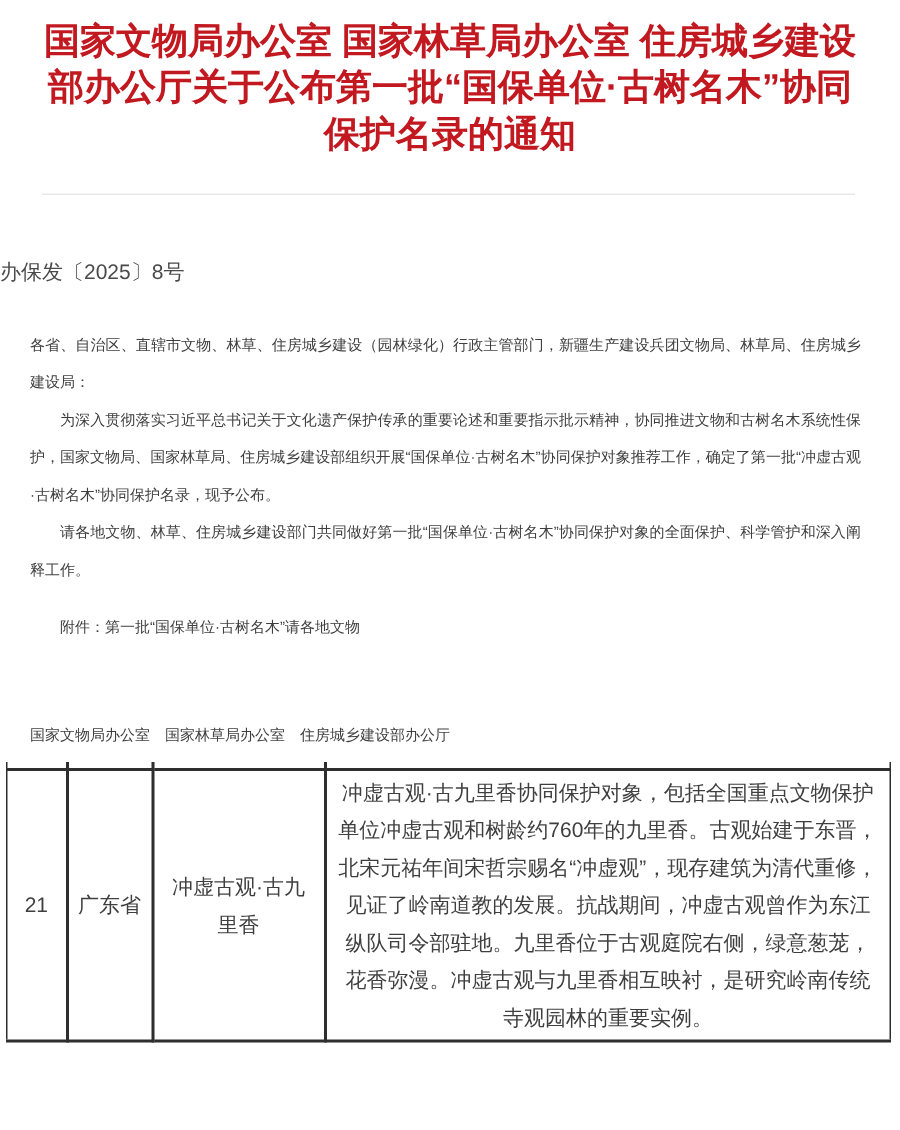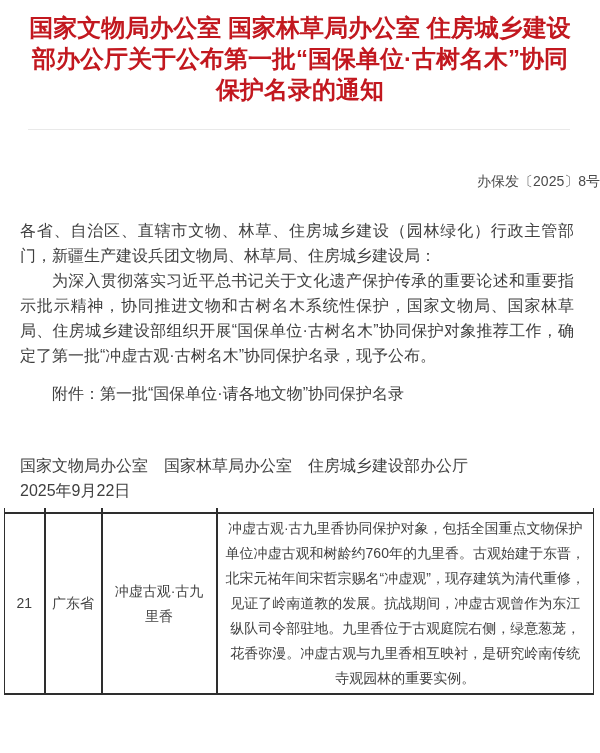--- a/index.html
+++ b/index.html
@@ -13,26 +13,26 @@
   .title {
     margin: 12px 22px 0 22px;
     font-size: 24px; line-height: 31px; font-weight: bold;
     text-align: center; color: #c2181f;
   }
   .divider {
     border: none; border-top: 1px solid #e9e9e9;
     margin: 24px 30px 0 28px; height: 0;
   }
   .doc-number {
-    margin-top: 39px; text-align: right;
+    margin-top: 39px; text-align: left;
     font-size: 14px; line-height: 25px; color: #4a4a4a;
   }
   .body-text {
     margin: 24px 26px 0 20px;
-    font-size: 16px; line-height: 25px; text-align: justify; color: #3f3f3f;
+    font-size: 10px; line-height: 25px; text-align: justify; color: #3f3f3f;
   }
   .body-text p { margin: 0; }
   .indent { text-indent: 2em; }
   .attachment { margin-top: 13px !important; }
   .sign-block { margin-top: 47px; }
   .sign-block div { line-height: 25px; }
 
   table.list-table {
     border-collapse: collapse; table-layout: fixed;
     width: 589px; margin: 5px 0 0 4px;
@@ -60,25 +60,25 @@
 
   <h1 class="title">国家文物局办公室 国家林草局办公室 住房城乡建设部办公厅关于公布第一批“国保单位·古树名木”协同保护名录的通知</h1>
 
   <hr class="divider">
 
   <div class="doc-number">办保发〔2025〕8号</div>
 
   <div class="body-text">
     <p class="salutation">各省、自治区、直辖市文物、林草、住房城乡建设（园林绿化）行政主管部门，新疆生产建设兵团文物局、林草局、住房城乡建设局：</p>
     <p class="indent">为深入贯彻落实习近平总书记关于文化遗产保护传承的重要论述和重要指示批示精神，协同推进文物和古树名木系统性保护，国家文物局、国家林草局、住房城乡建设部组织开展“国保单位·古树名木”协同保护对象推荐工作，确定了第一批“冲虚古观·古树名木”协同保护名录，现予公布。</p>
-    <p class="indent attachment">附件：第一批“国保单位·请各地文物”协同保护名录</p>
+    <p class="indent">请各地文物、林草、住房城乡建设部门共同做好第一批“国保单位·古树名木”协同保护对象的全面保护、科学管护和深入阐释工作。</p>
+    <p class="indent attachment">附件：第一批“国保单位·古树名木”请各地文物</p>
 
     <div class="sign-block">
       <div>国家文物局办公室　国家林草局办公室　住房城乡建设部办公厅</div>
-      <div>2025年9月22日</div>
     </div>
   </div>
 
   <table class="list-table">
     <colgroup>
       <col style="width:40px">
       <col style="width:57px">
       <col style="width:115px">
       <col style="width:377px">
     </colgroup>

